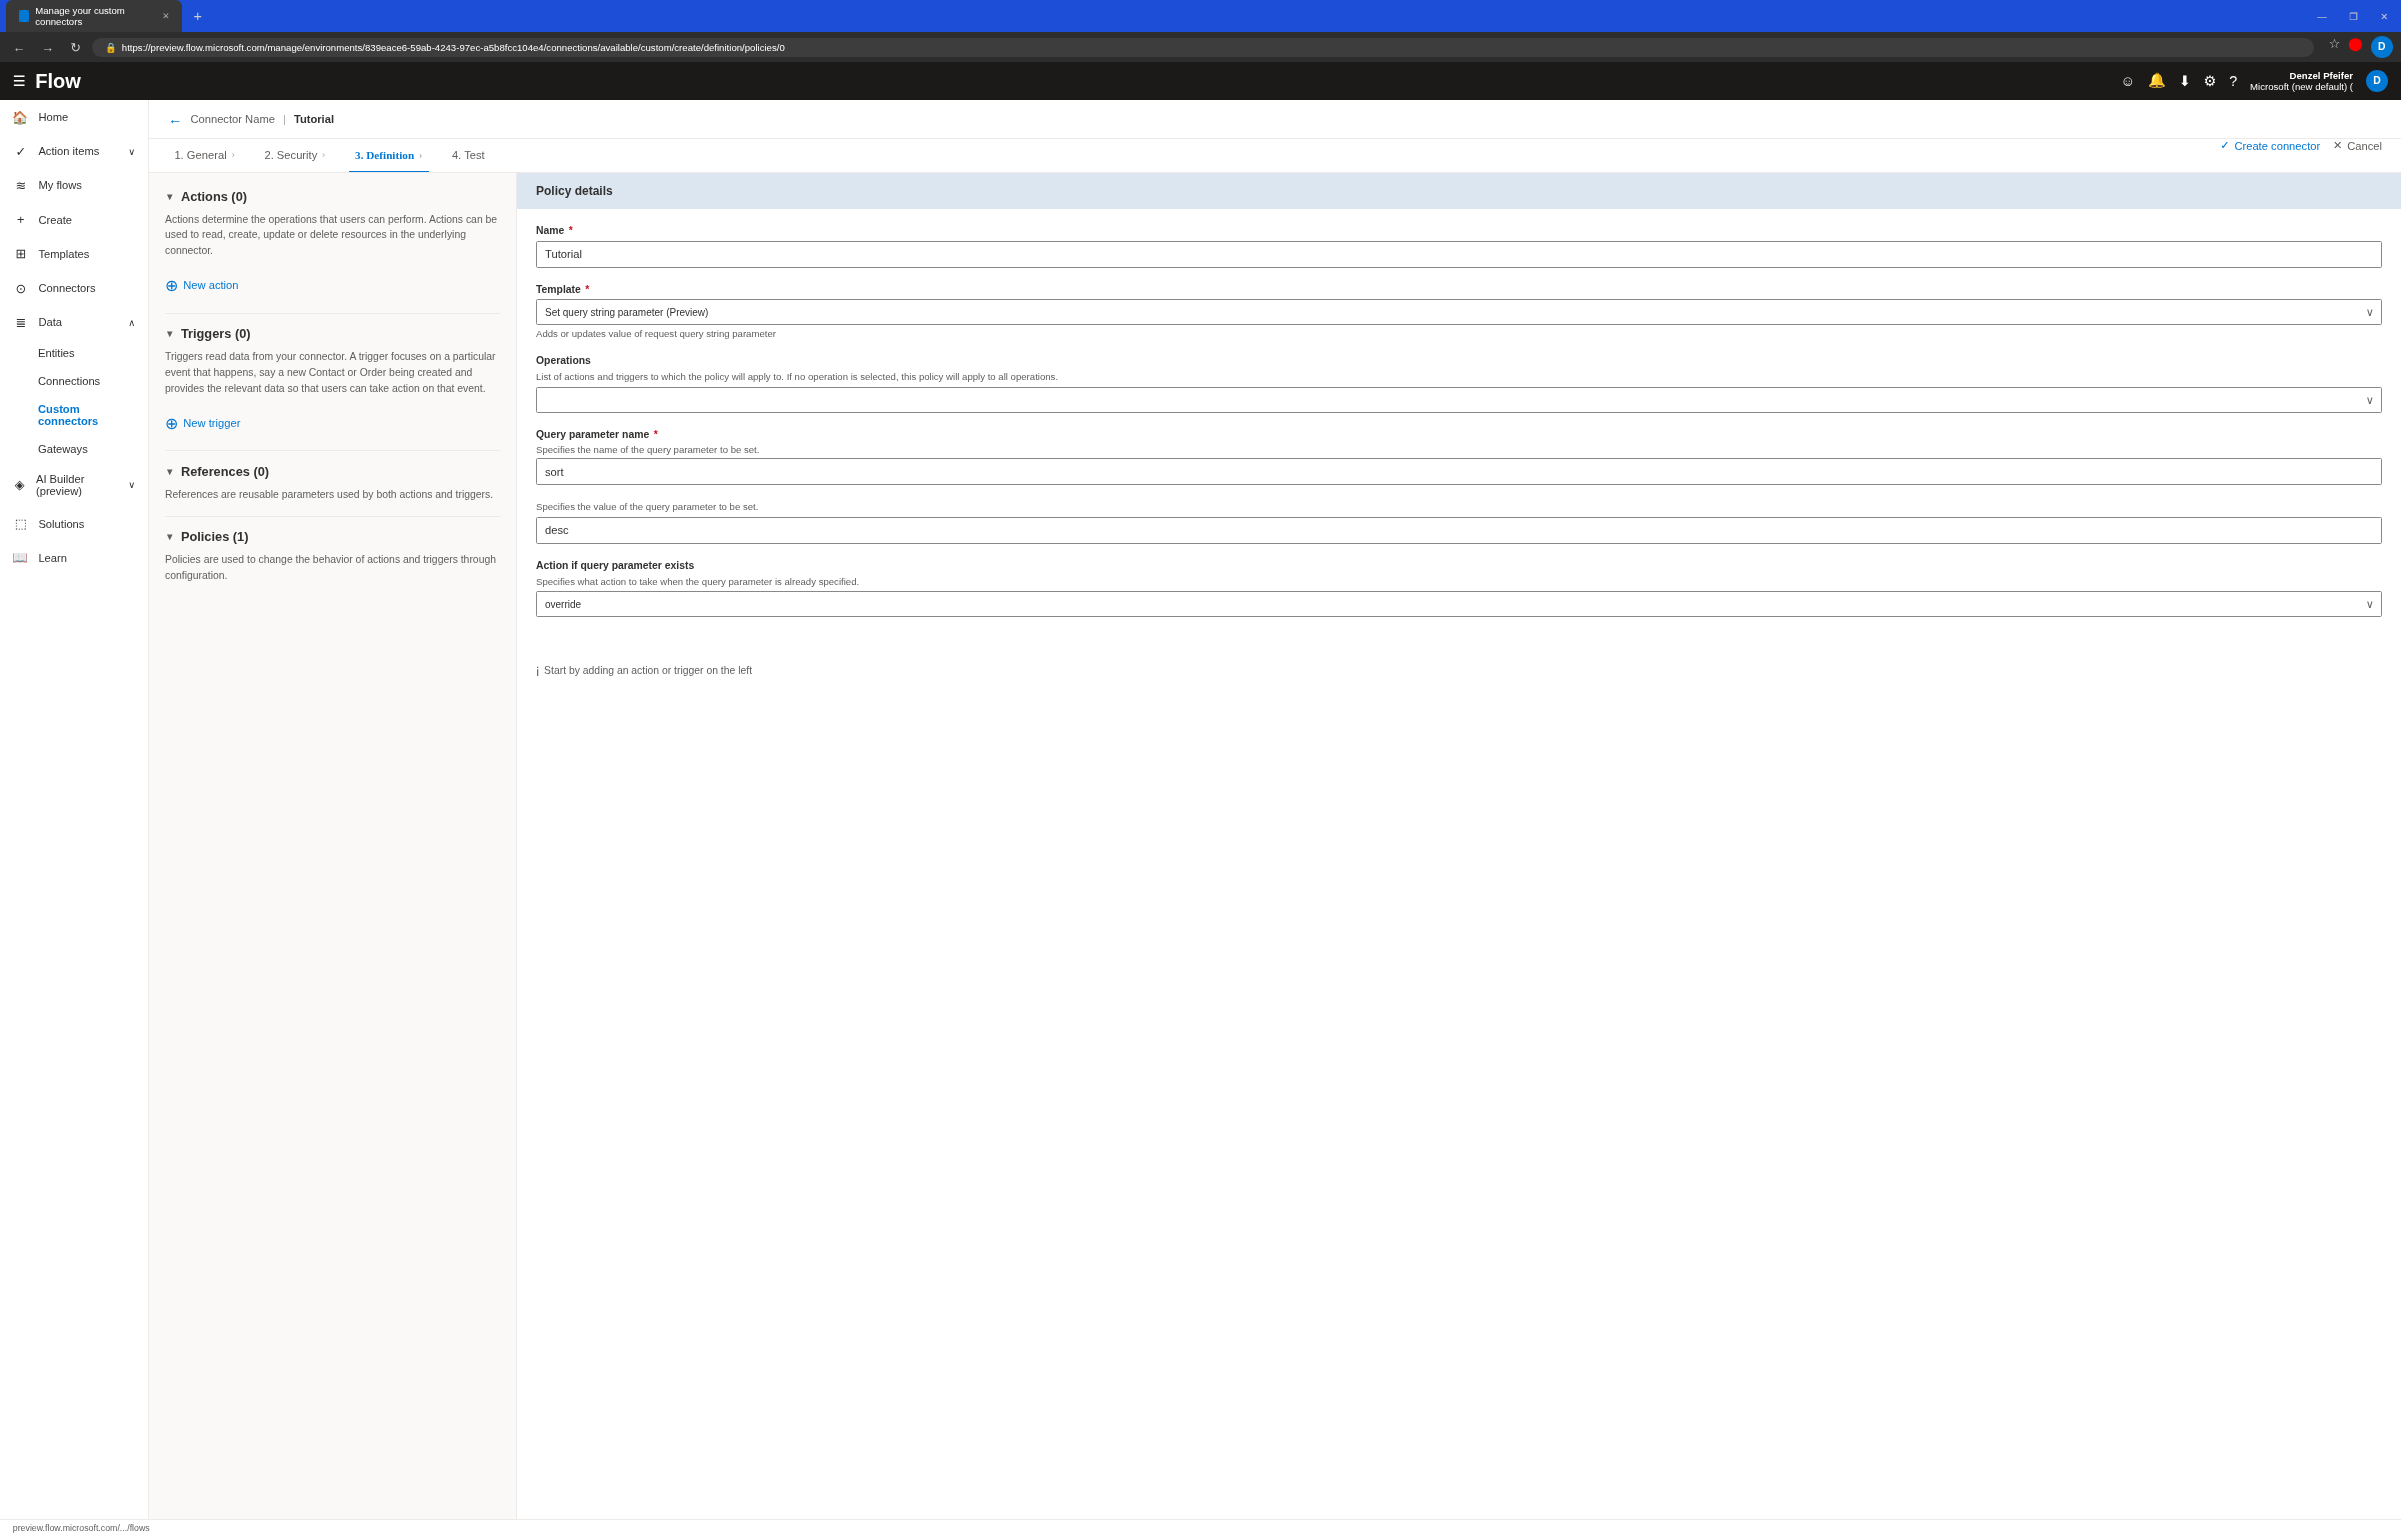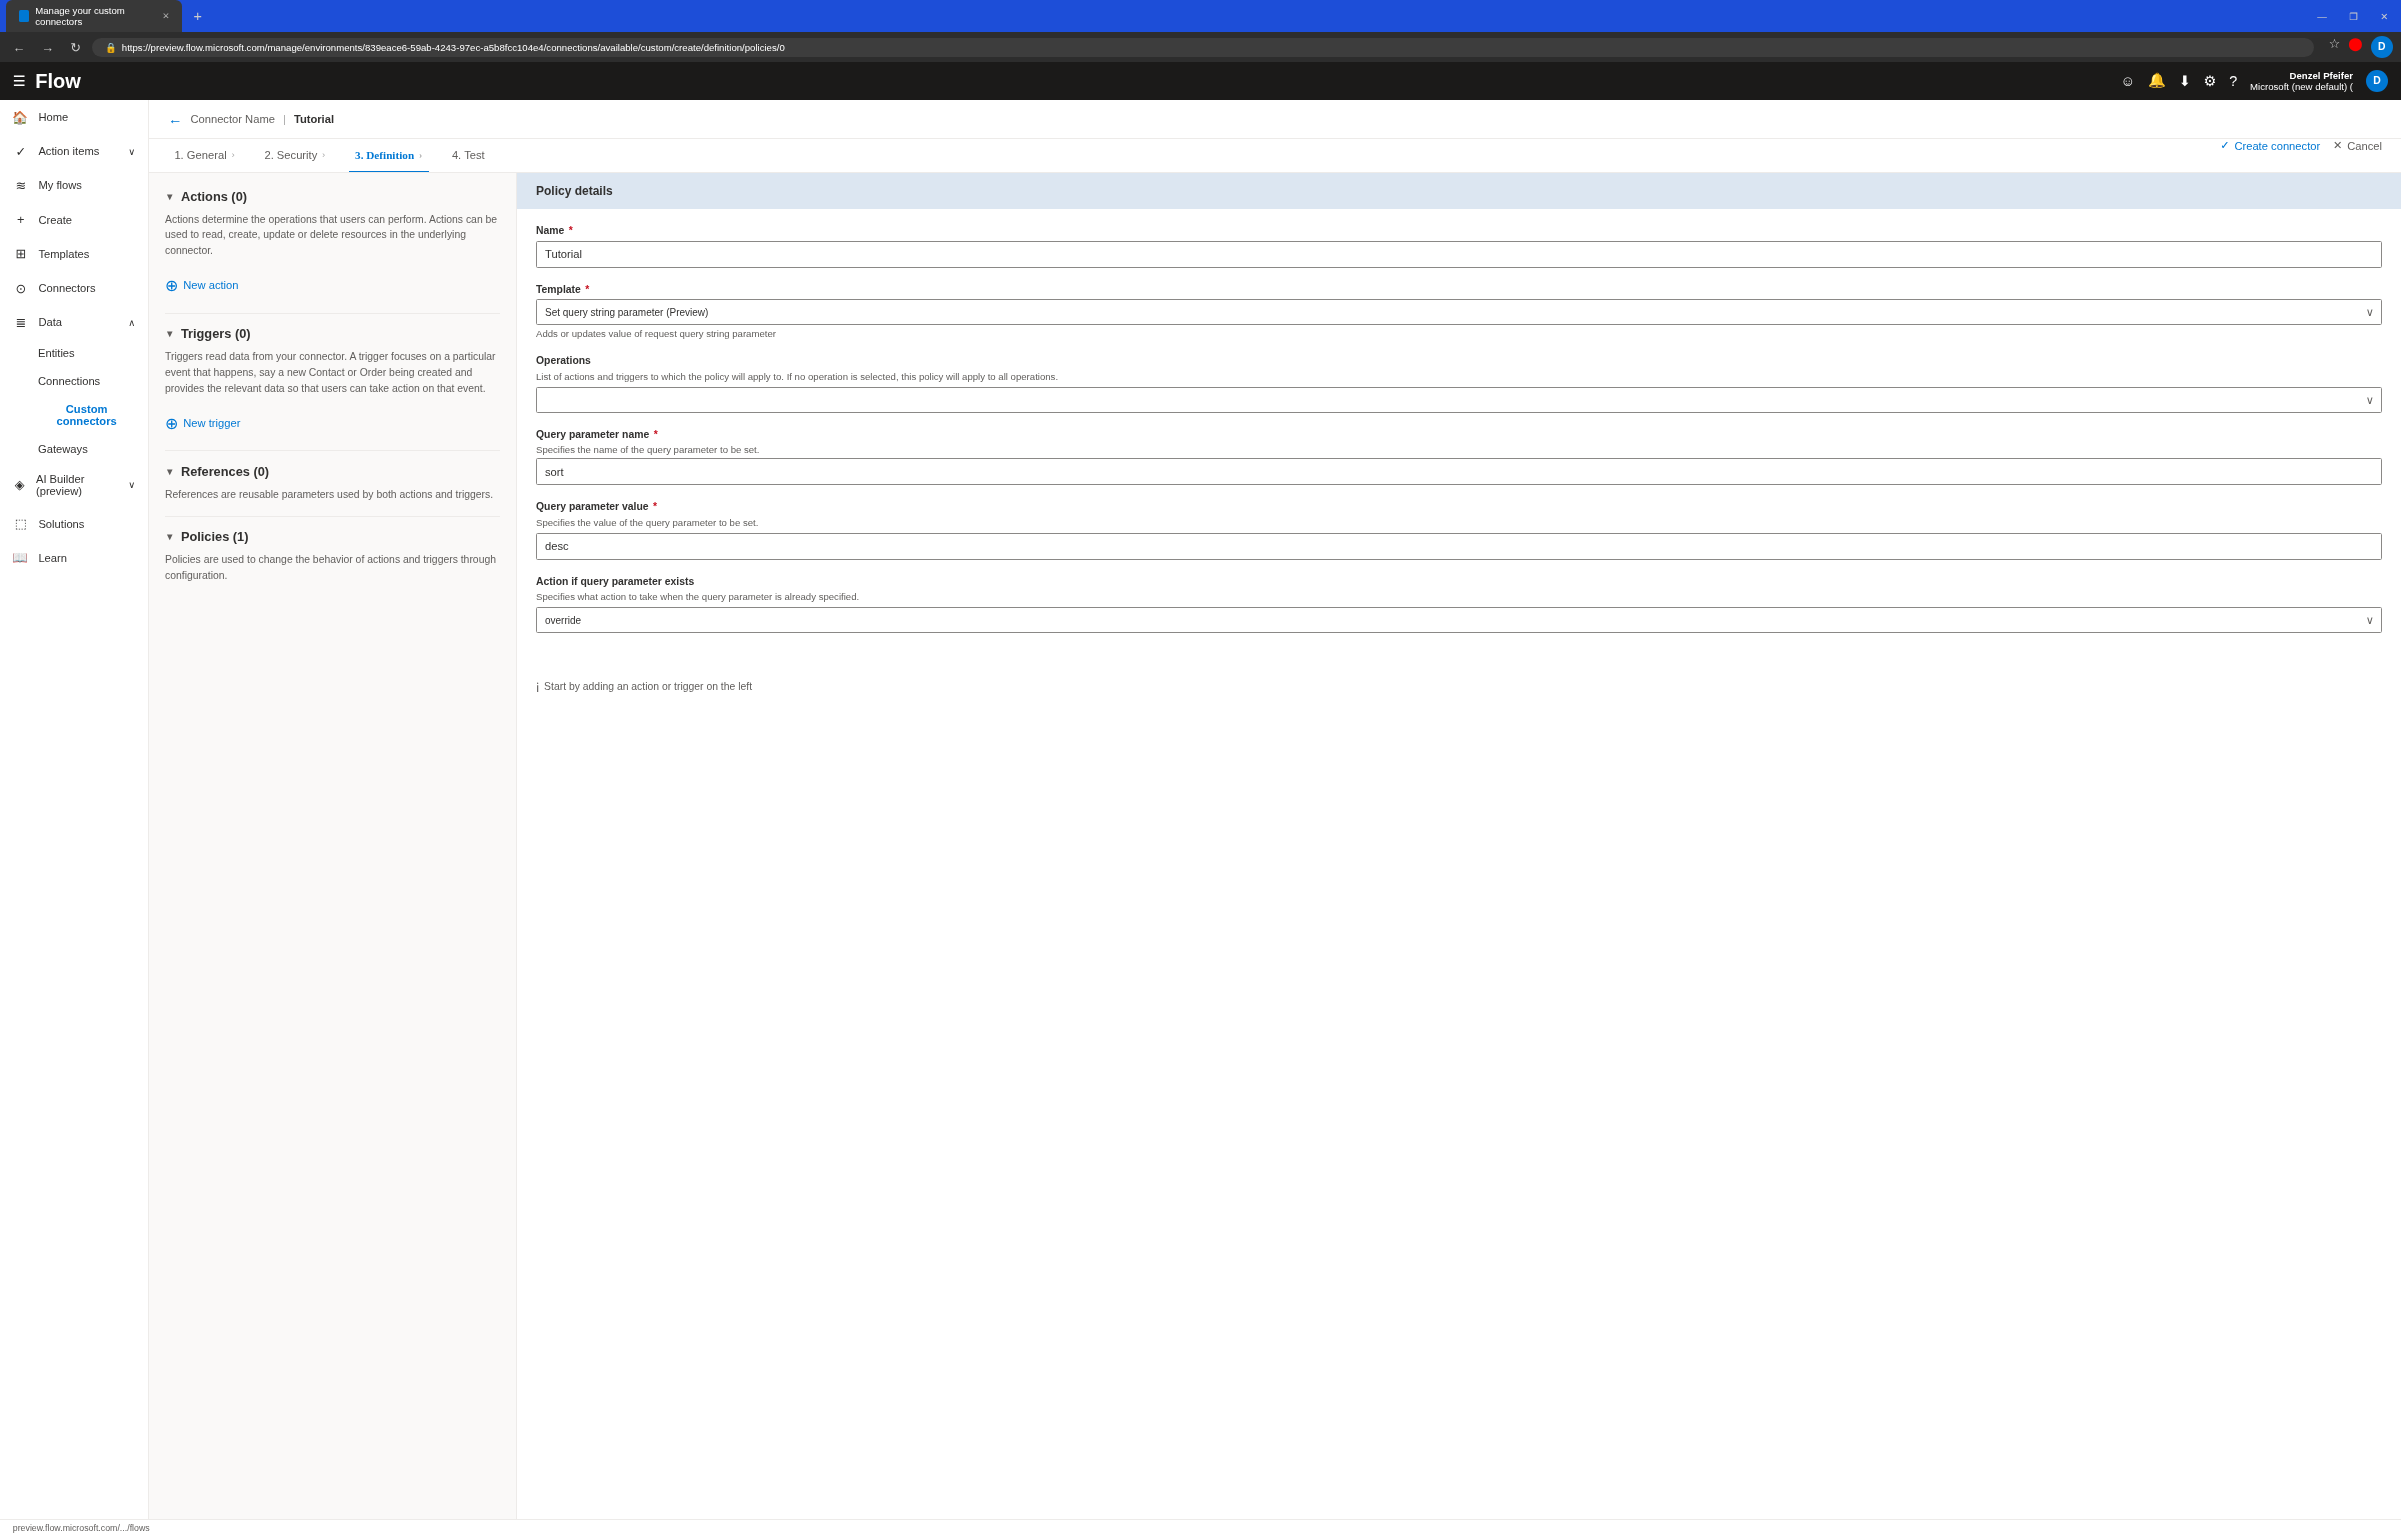--- a/index.html
+++ b/index.html
@@ -107,21 +107,21 @@
     }
     .sidebar-icon { font-size: 12.8px; width: 16px; text-align: center; }
     .sidebar-item .chevron { margin-left: auto; font-size: 9.6px; }
     .sidebar-sub { padding-left: 38px; }
     .sidebar-sub-item {
       padding: 8px 12.8px 8px 0;
       cursor: pointer;
       color: #323130;
       font-size: 11.2px;
     }
-    .sidebar-sub-item.active { color: #0078d4; font-weight: 600; text-align: center; }
+    .sidebar-sub-item.active { color: #0078d4; font-weight: 600; }
 
     
     .content-pane {
       flex: 1;
       overflow: hidden;
       display: flex;
       flex-direction: column;
       background: #faf9f8;
     }
 
@@ -537,24 +537,20 @@
             <div class="form-group">
               <label class="form-label">
                 <span>Query parameter name</span>
                 <span class="required">*</span>
               </label>
               <div class="form-hint">Specifies the name of the query parameter to be set.</div>
               <input class="form-input" type="text" value="sort" style="margin-top: 3px;">
             </div>
 
             <div class="form-group">
-              <label class="form-label">
-                <span>Query parameter value</span>
-                <span class="required">*</span>
-              </label>
               <div class="form-hint">Specifies the value of the query parameter to be set.</div>
               <input class="form-input" type="text" value="desc" style="margin-top: 4.8px;">
             </div>
 
             <div class="form-group">
               <label class="form-label">Action if query parameter exists</label>
               <div class="form-hint">Specifies what action to take when the query parameter is already specified.</div>
               <div class="form-select-wrapper" style="margin-top:4.8px;">
                 <select class="form-select">
                   <option value="override">override</option>

